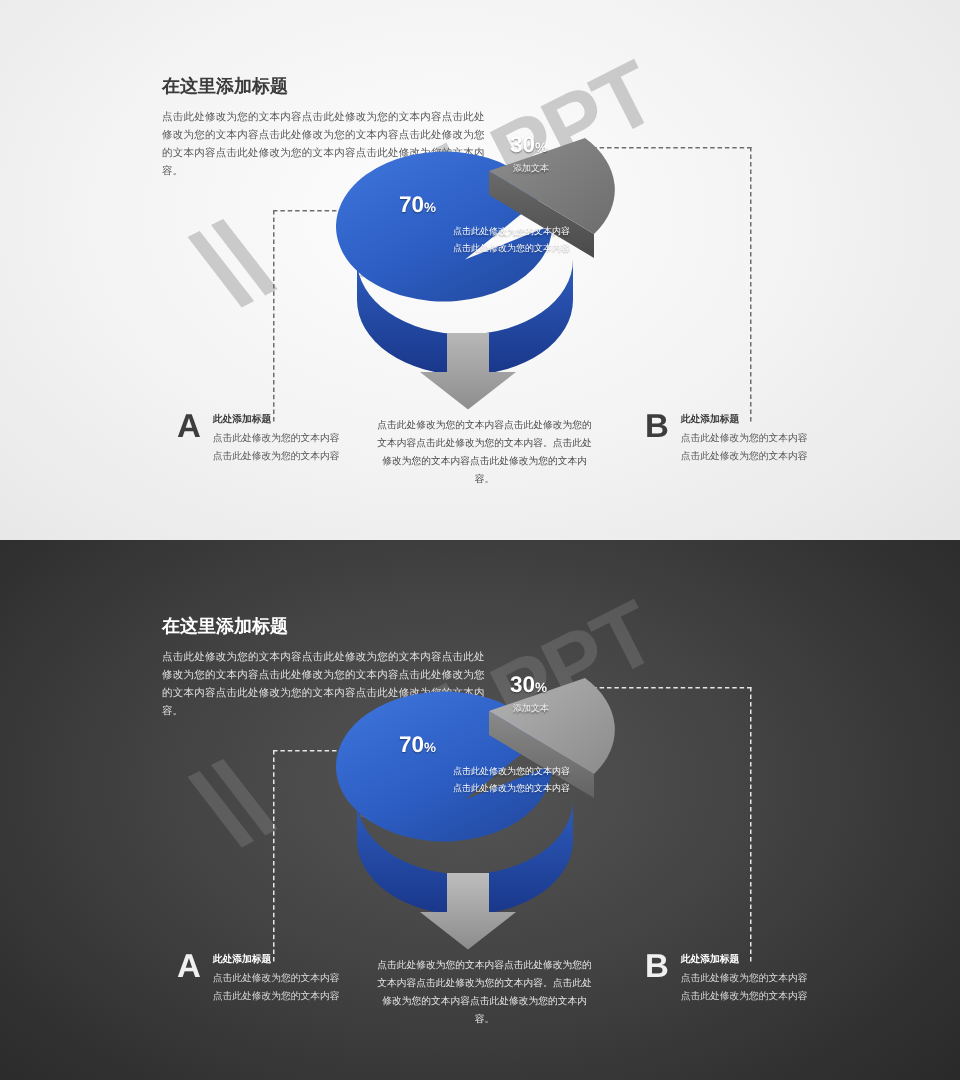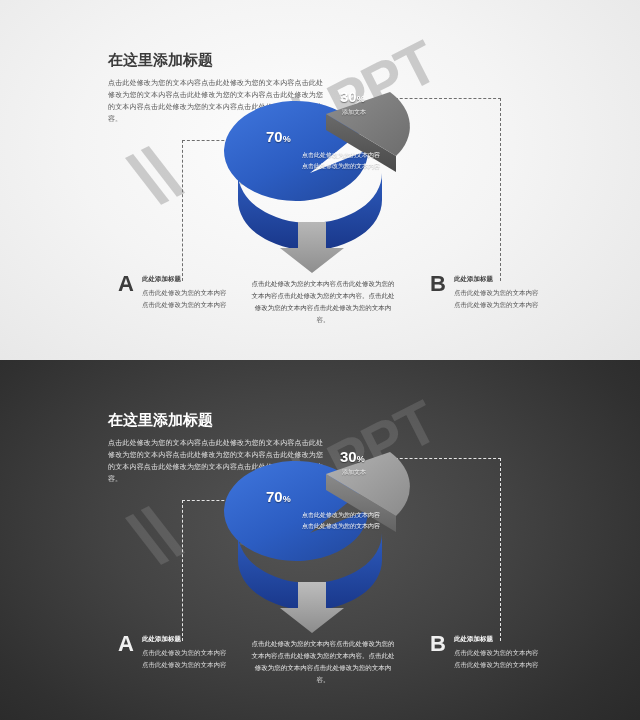--- a/index.html
+++ b/index.html
@@ -32,21 +32,21 @@
   .wm-txt{
     position:absolute;left:92px;top:30px;
     font-size:60px;font-weight:bold;line-height:1;letter-spacing:-2px;
   }
   .light .wm-mark,.light .wm-txt{color:rgba(140,140,140,.42);}
   .dark .wm-mark,.dark .wm-txt{color:rgba(235,235,235,.14);}
 
   
   .head{position:absolute;left:108px;top:50px;width:215px;}
   .head .title{
-    font-size:15px;font-weight:bold;line-height:1.3;margin:0 0 7px 0;
+    font-size:12px;font-weight:bold;line-height:1.3;margin:0 0 7px 0;
   }
   .head .body{
     font-size:7px;line-height:1.75;margin:0;text-align:justify;
   }
   .light .head .title{color:#3b3b3b;}
   .light .head .body{color:#555;}
   .dark  .head .title{color:#ffffff;}
   .dark  .head .body{color:#e2e2e2;}
 
   

